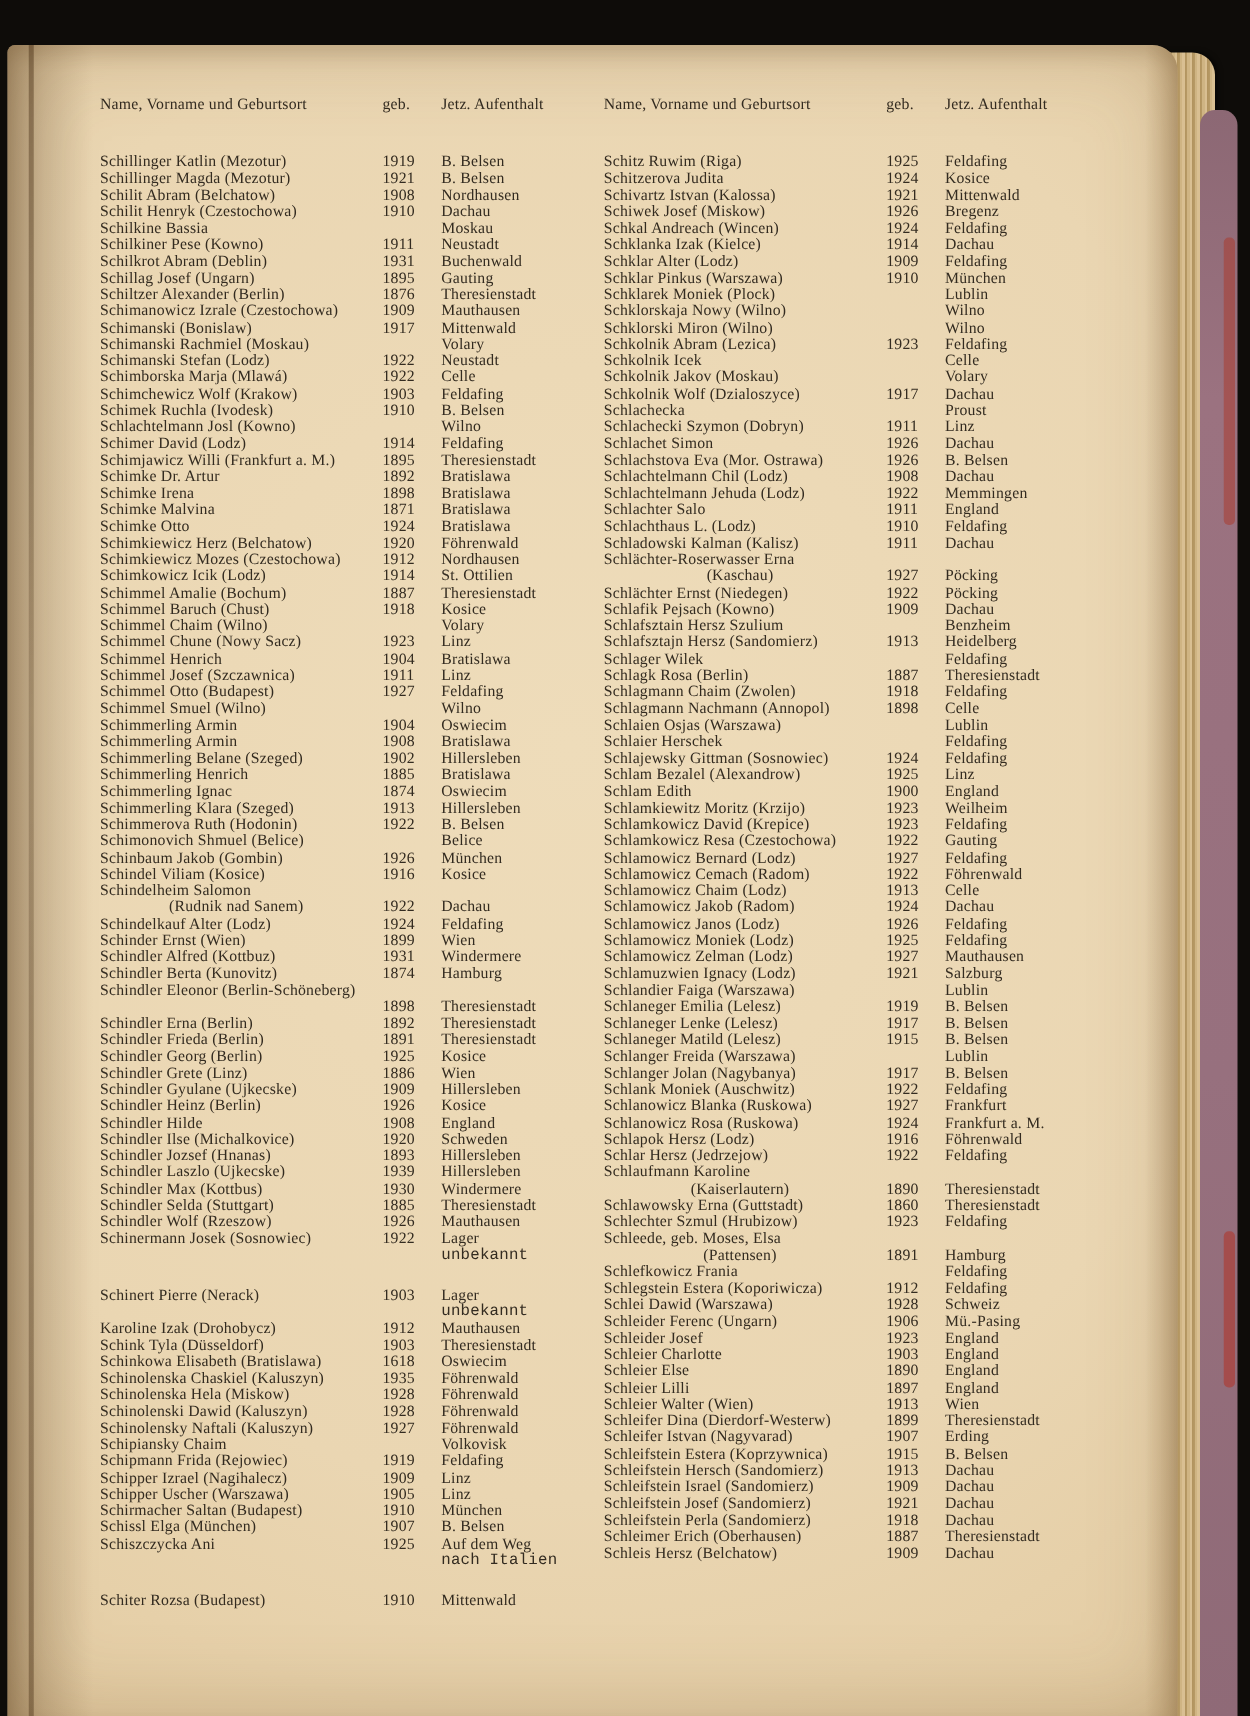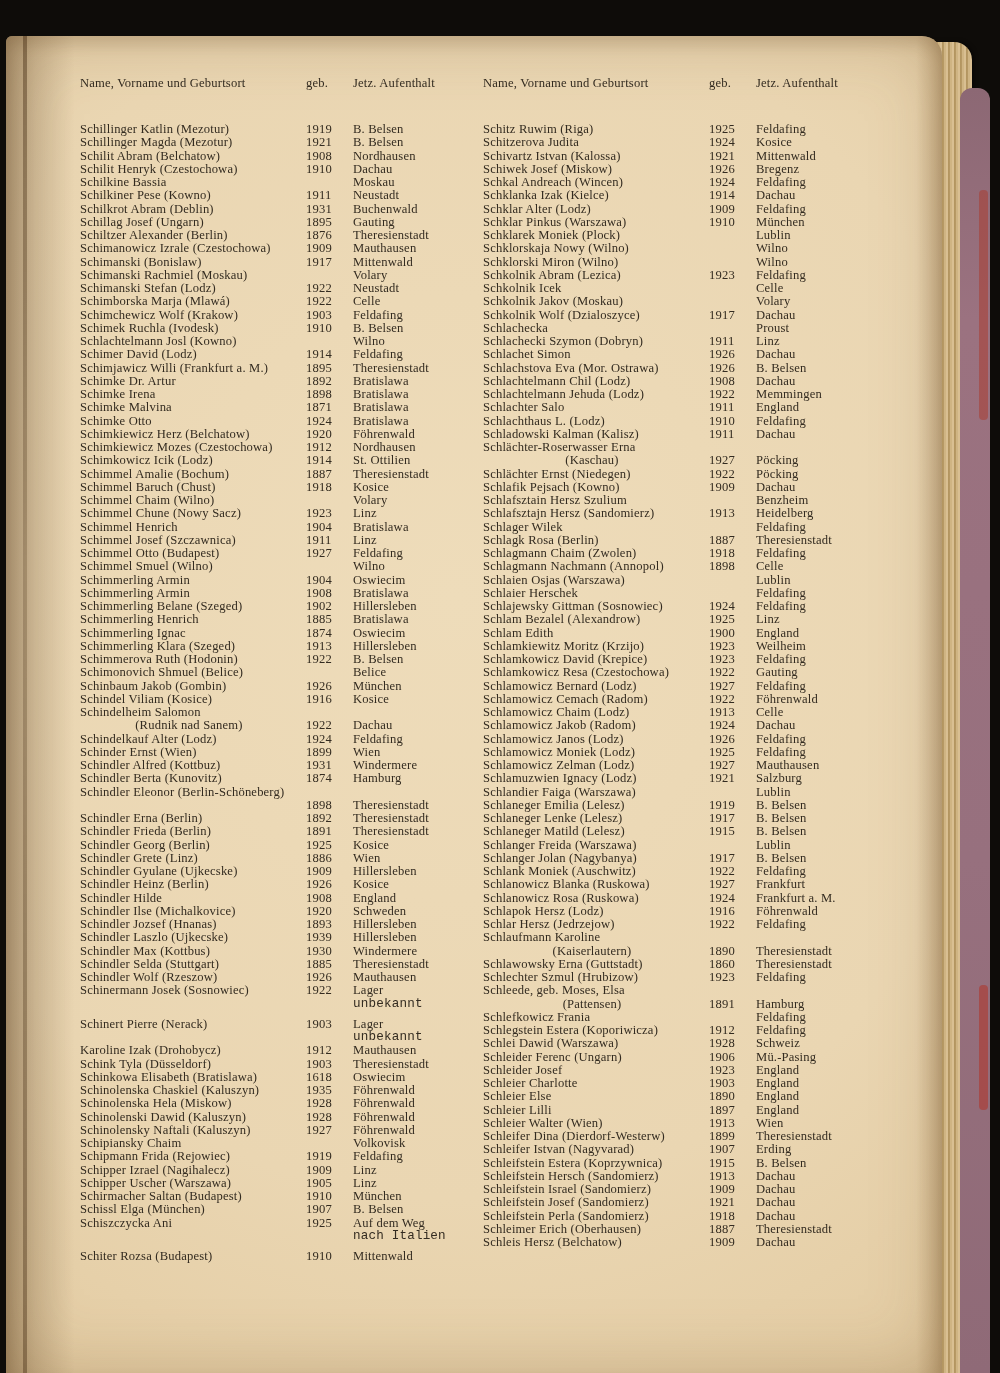--- a/index.html
+++ b/index.html
@@ -62,21 +62,21 @@
     position: absolute; left: 74px; top: 40px;
     color: #332b20;
     font-size: 12.6px;
     letter-spacing: .18px;
   }
   .columns { display: flex; gap: 3px; }
   .col { width: 400px; }
 
   .hdr { display: flex; margin-bottom: 33px; }
   .row { display: flex; line-height: 13.25px; height: 13.25px; white-space: nowrap; }
-  .row.gap { margin-top: 7px; }
+  .row.gap { margin-top: 19px; }
 
   .n { flex: 1 1 auto; min-width: 0; overflow: visible; }
   .g { flex: 0 0 47px; }
   .a { flex: 0 0 127px; }
 
   .hdr .n, .hdr .g, .hdr .a { line-height: 14px; }
 
   .cont-name .n { text-align: center; padding-right: 8px; }
   .cont-auf .a { padding-left: 24px; font-family: Liberation Mono, monospace; }
 </style>

